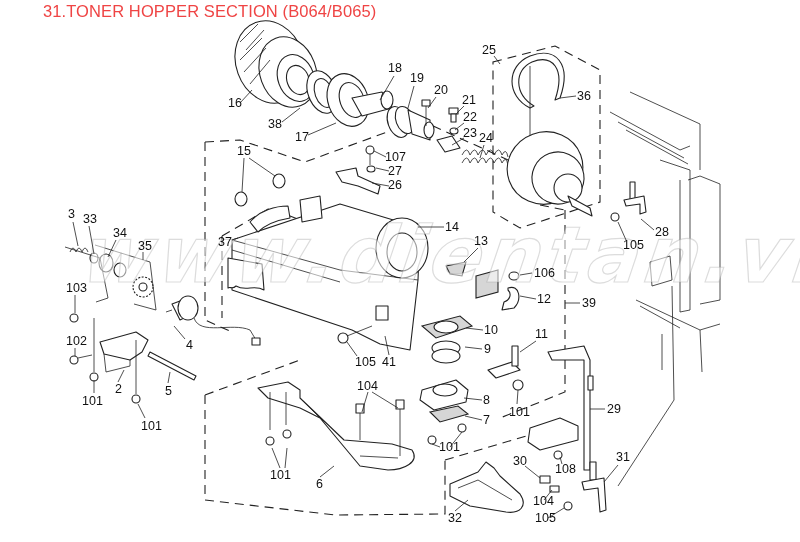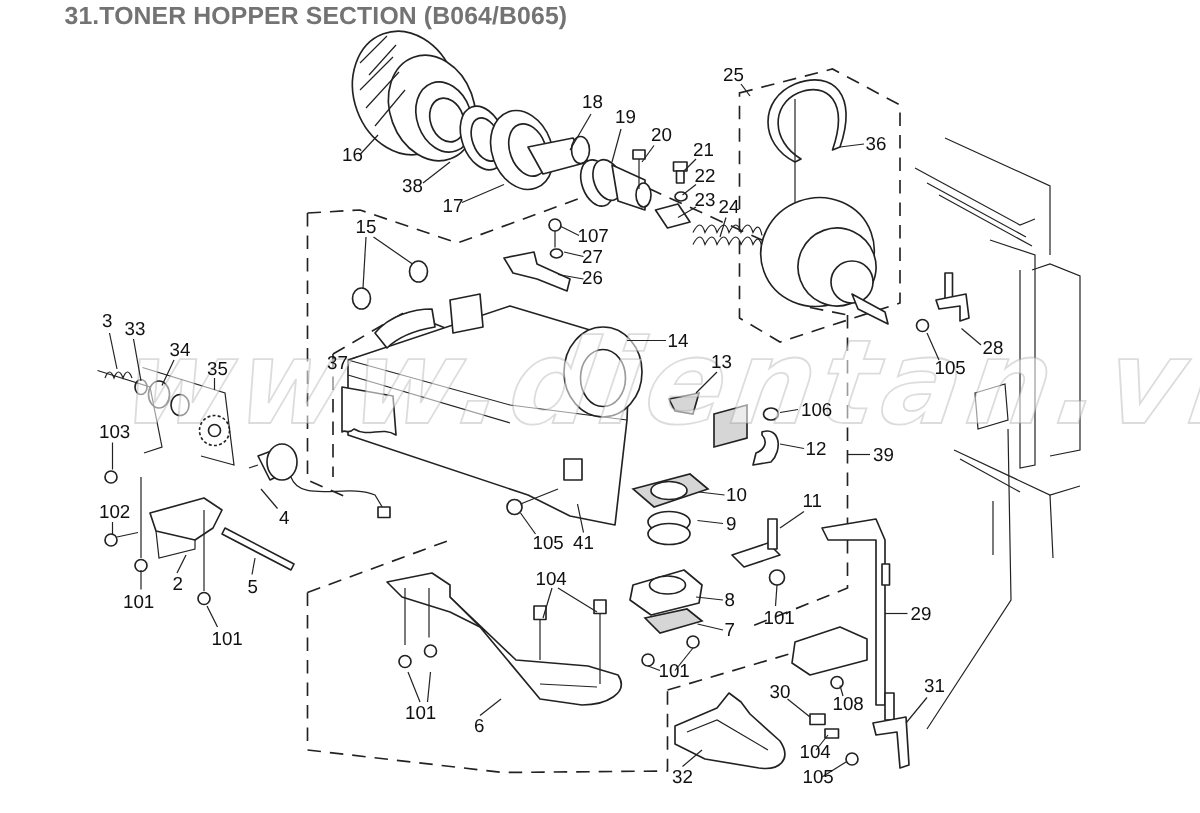--- a/index.html
+++ b/index.html
@@ -1,19 +1,19 @@
 <!DOCTYPE html>
 <html><head>
 <meta charset="utf-8">
 <style>
   html, body { margin:0; padding:0; background:#ffffff; }
   body { width:800px; height:542px; overflow:hidden; position:relative;
          font-family:"Liberation Sans", sans-serif; }
-  #title { position:absolute; left:43px; top:2px; font-size:16.5px; font-weight:bold;
-           color:#737373; letter-spacing:0.1px; white-space:nowrap; }
+  #title { position:absolute; left:43px; top:2px; font-size:16.5px; font-weight:normal;
+           color:#ef4444; letter-spacing:0.1px; white-space:nowrap; }
   #diagram { position:absolute; left:0; top:0; width:800px; height:542px; }
   .part { fill:#ffffff; stroke:#222; stroke-width:1.1; stroke-linejoin:round; }
   .part-shade { fill:#d6d6d6; stroke:#222; stroke-width:1.1; }
   .thin { fill:none; stroke:#222; stroke-width:0.8; }
   .dash { fill:none; stroke:#222; stroke-width:1.1; stroke-dasharray:9 6; }
   .leader { fill:none; stroke:#222; stroke-width:0.8; }
   .callout { font-family:"Liberation Sans", sans-serif; font-size:12.5px; fill:#111; }
   .wm { font-family:"DejaVu Sans", sans-serif; font-size:78px; font-weight:bold;
         font-style:italic; fill:#ffffff; fill-opacity:0.55; stroke:#9a9a9a; stroke-opacity:0.35;
         stroke-width:1.2; letter-spacing:4px; }

